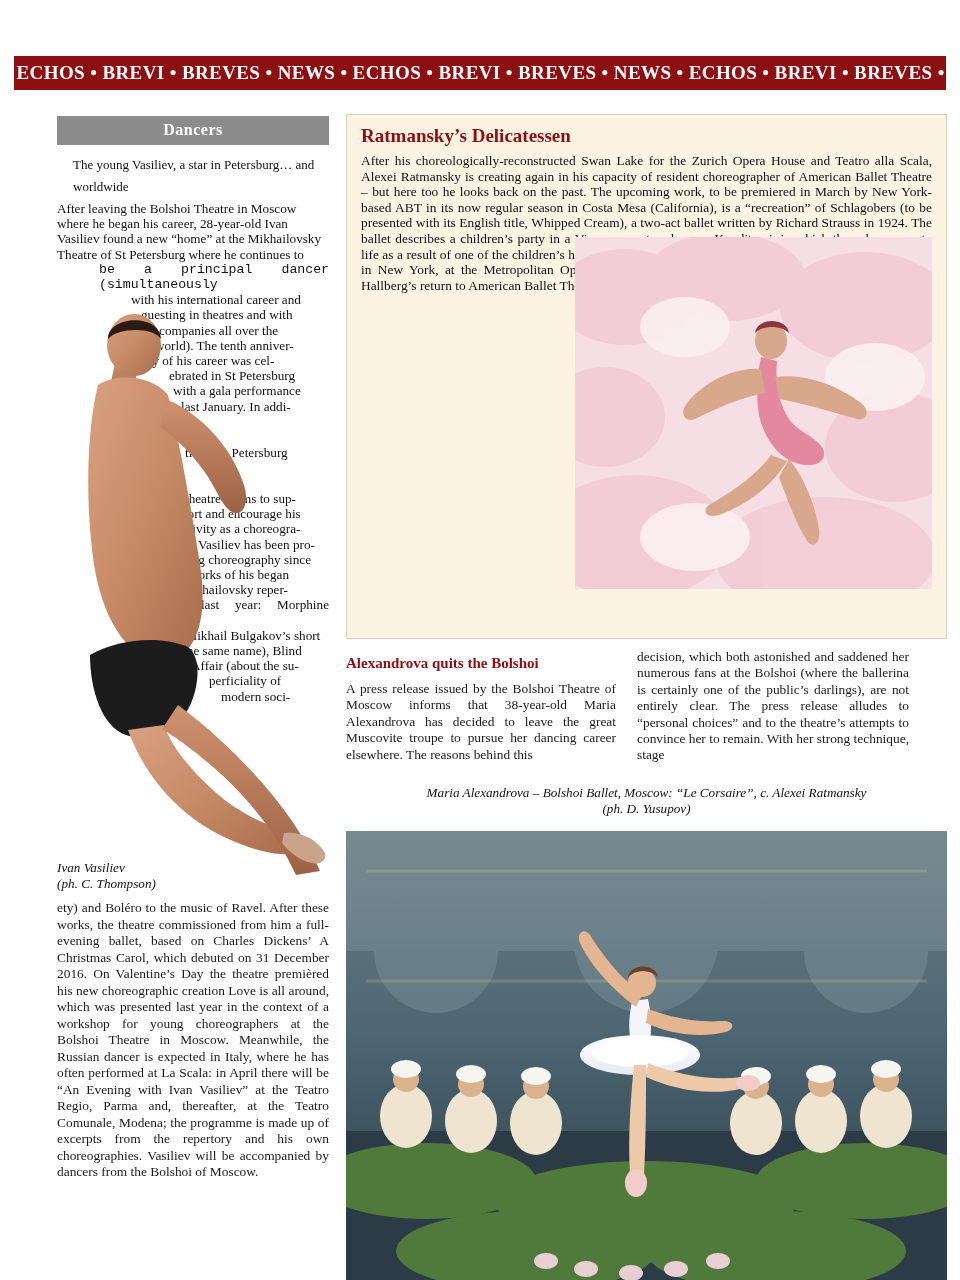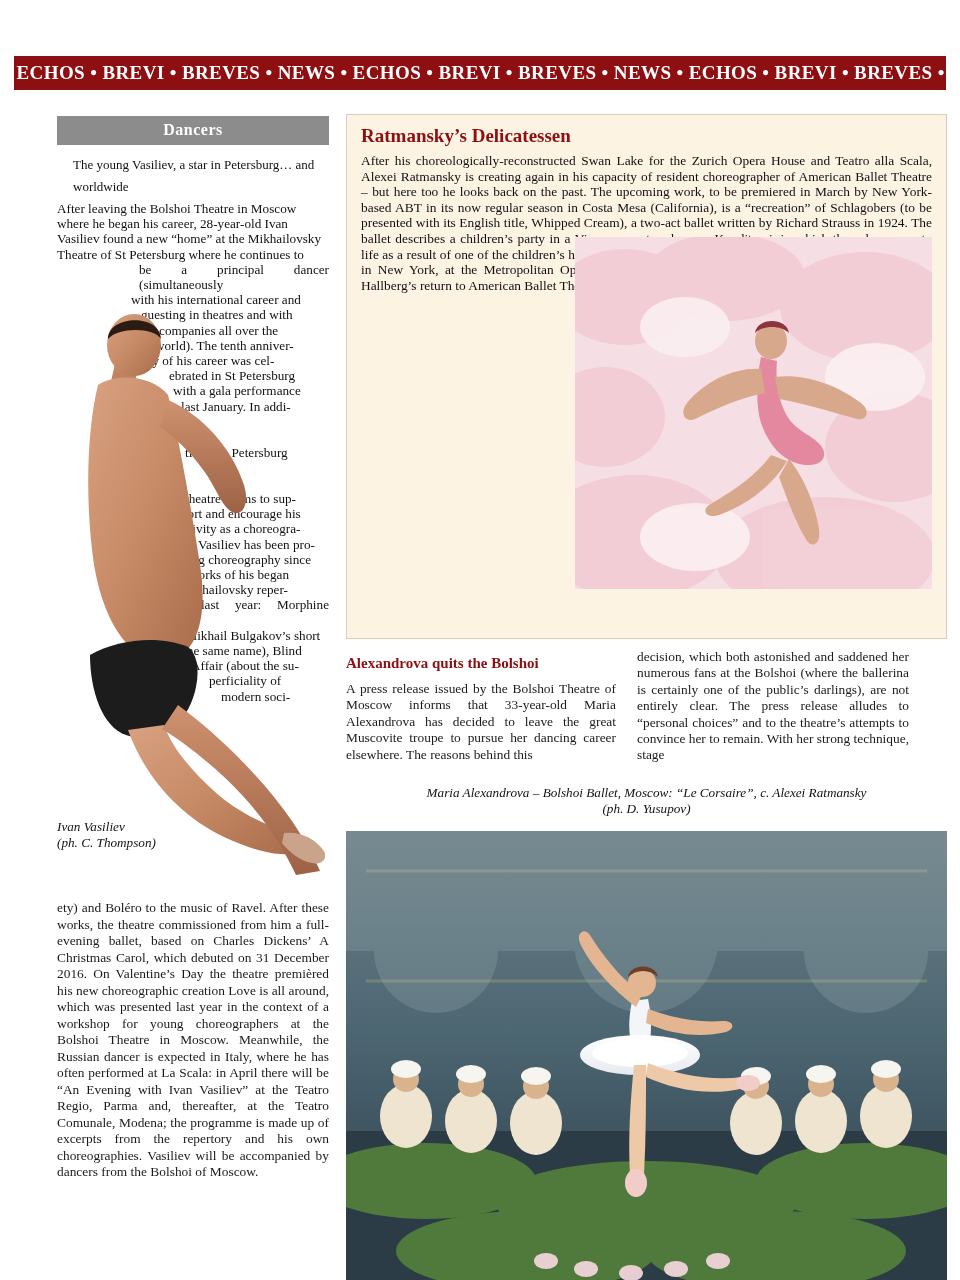--- a/index.html
+++ b/index.html
@@ -66,21 +66,21 @@
     font-family: "Liberation Serif", serif;
     font-size: 13.2px;
     line-height: 15.2px;
     text-align: justify;
     color: #111;
   }
 
   
   .ind { display: block; text-align: justify; }
   .i0  { margin-left: 0px;   }
-  .i3  { margin-left: 82px;  }
+  .i3  { margin-left: 42px; font-family: Liberation Mono, monospace;  }
   .i4  { margin-left: 74px;  }
   .i5  { margin-left: 84px;  }
   .i6  { margin-left: 60px;  }
   .i7  { margin-left: 98px;  }
   .i8  { margin-left: 104px; }
   .i9  { margin-left: 80px; }
   .i10 { margin-left: 112px; }
   .i11 { margin-left: 116px; }
   .i12 { margin-left: 120px; }
   .i13 { margin-left: 124px; }
@@ -200,21 +200,21 @@
     font-family: "Liberation Serif", serif;
     font-size: 13.4px;
     line-height: 16.5px;
     text-align: justify;
   }
   .bottom-left .first-line { text-indent: 148px; }
 
   .ivan-caption {
     position: absolute;
     left: 57px;
-    top: 819px;
+    top: 860px;
     width: 272px;
   }
 
   
   .corsaire-photo {
     position: absolute;
     left: 346px;
     top: 831px;
     width: 601px;
     height: 449px;
@@ -331,21 +331,21 @@
       <path d="M200 140 C226 136 260 146 286 166 C296 174 292 184 282 182 C260 176 228 166 204 162 Z" fill="#d8a88c"></path>
       <path d="M186 132 C160 130 130 144 112 166 C104 176 110 186 120 182 C140 172 166 160 190 156 Z" fill="#d8a88c"></path>
       <path d="M214 222 C230 242 240 268 244 292 C246 306 238 312 232 304 C222 288 212 262 204 240 Z" fill="#d8a88c"></path>
       <path d="M212 224 C198 248 172 268 144 278 C132 282 126 274 134 268 C158 254 182 238 196 218 Z" fill="#d8a88c"></path>
     </g>
   </svg>
 
 </div>
 
 <div class="alex-title">Alexandrova quits the Bolshoi</div>
-<div class="alex-col1">A press release issued by the Bolshoi Theatre of Moscow informs that 33-year-old Maria Alexandrova has decided to leave the great Muscovite troupe to pursue her dancing career elsewhere. The reasons behind this</div>
+<div class="alex-col1">A press release issued by the Bolshoi Theatre of Moscow informs that 38-year-old Maria Alexandrova has decided to leave the great Muscovite troupe to pursue her dancing career elsewhere. The reasons behind this</div>
 <div class="alex-col2">decision, which both astonished and saddened her numerous fans at the Bolshoi (where the ballerina is certainly one of the public’s darlings), are not entirely clear. The press release alludes to “personal choices” and to the theatre’s attempts to convince her to remain. With her strong technique, stage</div>
 <div class="alex-caption">
   <div class="caption caption-center" style="white-space:pre-line">Maria Alexandrova – Bolshoi Ballet, Moscow: “Le Corsaire”, c. Alexei Ratmansky
 (ph. D. Yusupov)</div>
 </div>
 
 <svg class="corsaire-photo" viewBox="0 0 601 449" preserveAspectRatio="none">
   <defs>
     <linearGradient id="bg" x1="0" y1="0" x2="0" y2="1">
       <stop offset="0%" stop-color="#6d7f86"></stop>

